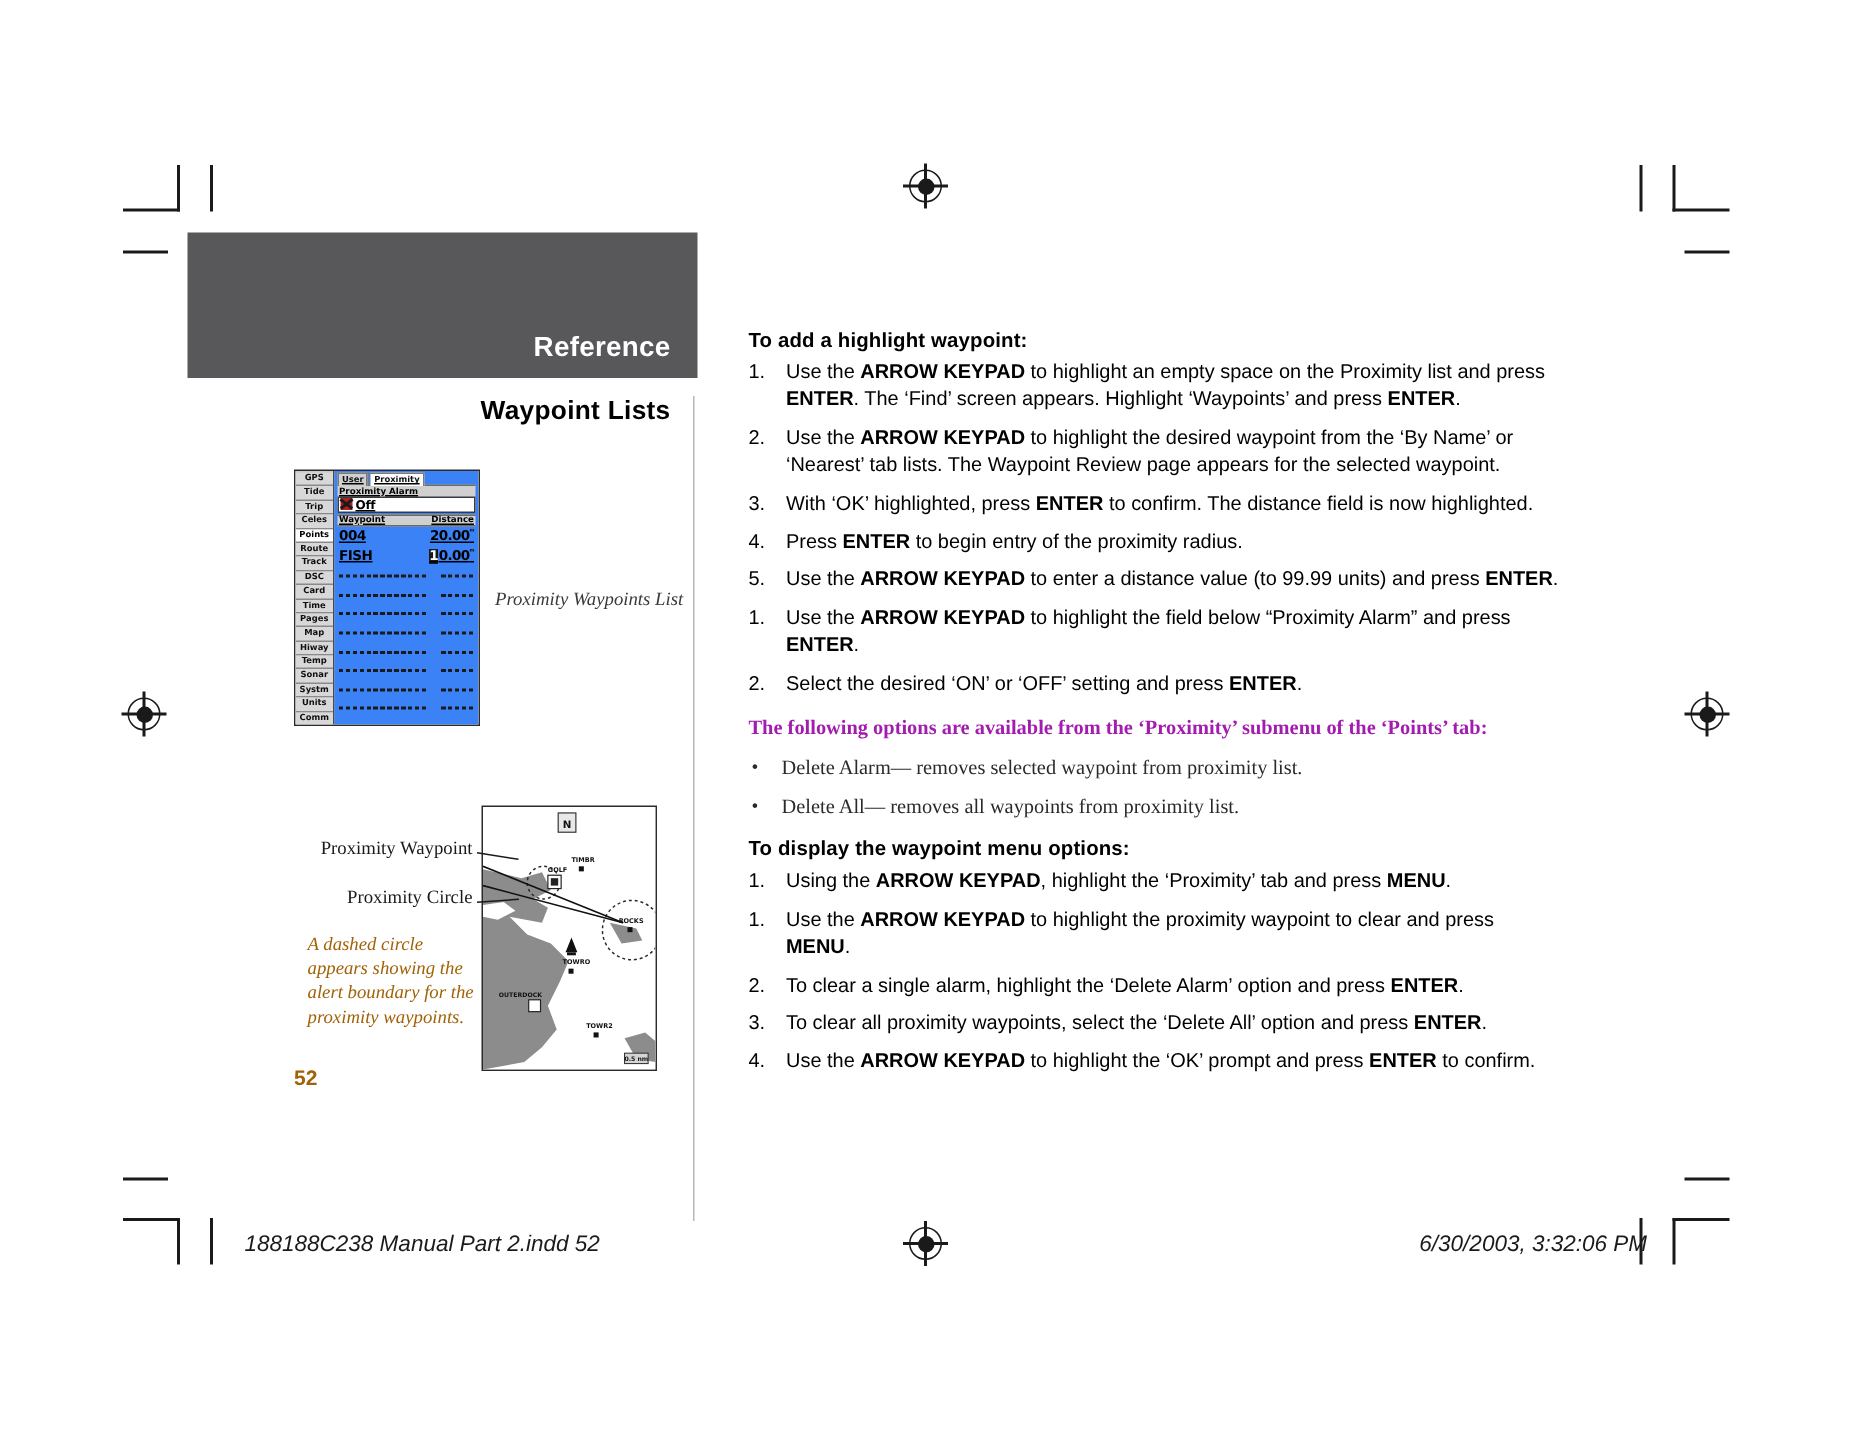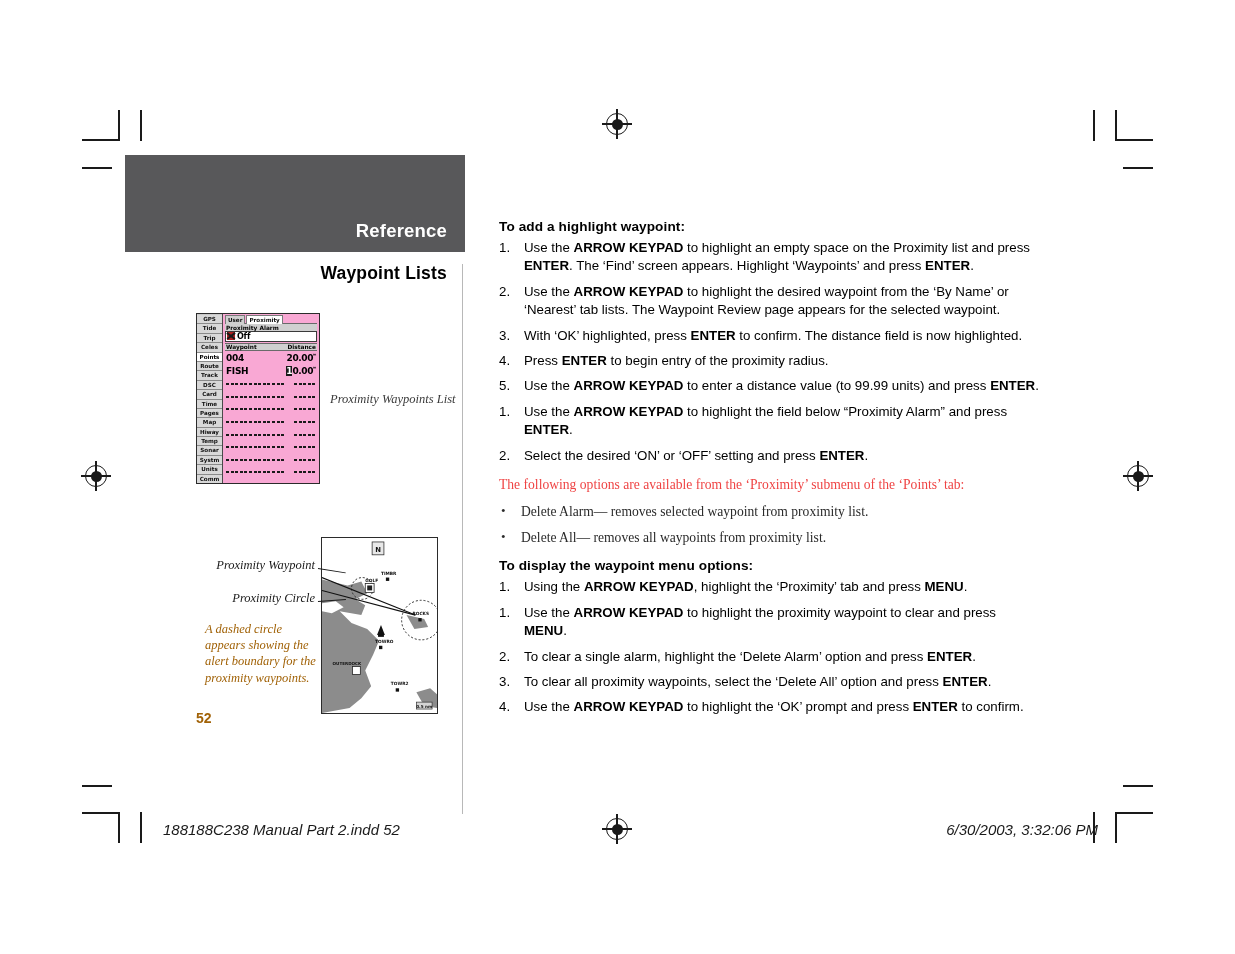--- a/index.html
+++ b/index.html
@@ -96,24 +96,25 @@
     text-align: center;
     color: #101010;
     border-bottom: 1px solid #8a8a8a;
     background: #d8d8d8;
     overflow: hidden;
     white-space: nowrap;
   }
   .gps-tab.active { background: #ffffff; color: #000; }
   .gps-body {
     flex: 1;
-    background: #f9a8d4;
+    background: #3b82f6;
     position: relative;
     padding: 1px 2px 0 2px;
     box-sizing: border-box;
+    text-decoration: underline;
   }
   .gps-subtabs { display: flex; gap: 1px; height: 8.5px; }
   .gps-subtab {
     font-size: 5.6px;
     line-height: 8px;
     padding: 0 2px;
     background: #d0d0d0;
     border: 1px solid #7a7a7a;
     border-bottom: none;
     box-sizing: border-box;
@@ -217,21 +218,20 @@
     border: 1.5px solid #2b2b2b;
     box-sizing: border-box;
     background: #ffffff;
     overflow: hidden;
   }
   #map-svg { display: block; width: 100%; height: 100%; }
 
   .fig-label {
     position: absolute;
     font-family: "Liberation Serif", serif;
-    font-style: italic;
     font-size: 12.5px;
     color: #1a1a1a;
     white-space: nowrap;
     text-align: right;
   }
   #label-waypoint { left: 120px; top: 558px; width: 195px; }
   #label-circle   { left: 120px; top: 591px; width: 195px; }
   #map-note {
     position: absolute;
     left: 205px; top: 621px;
@@ -307,21 +307,22 @@
   ul.bullets li .dot {
     position: absolute;
     left: 2px; top: -1px;
     font-size: 13px;
   }
   p.serif-note {
     font-family: "Liberation Serif", serif;
     font-size: 13.6px;
     line-height: 18.4px;
     margin: 11px 0 9px 0;
-    color: #ef4444;
+    color: #a21caf;
+    font-weight: bold;
   }
   b { font-weight: bold; }
 
   
   .footer-text {
     position: absolute;
     font-size: 15px;
     color: #1a1a1a;
     white-space: nowrap;
     font-style: italic;

